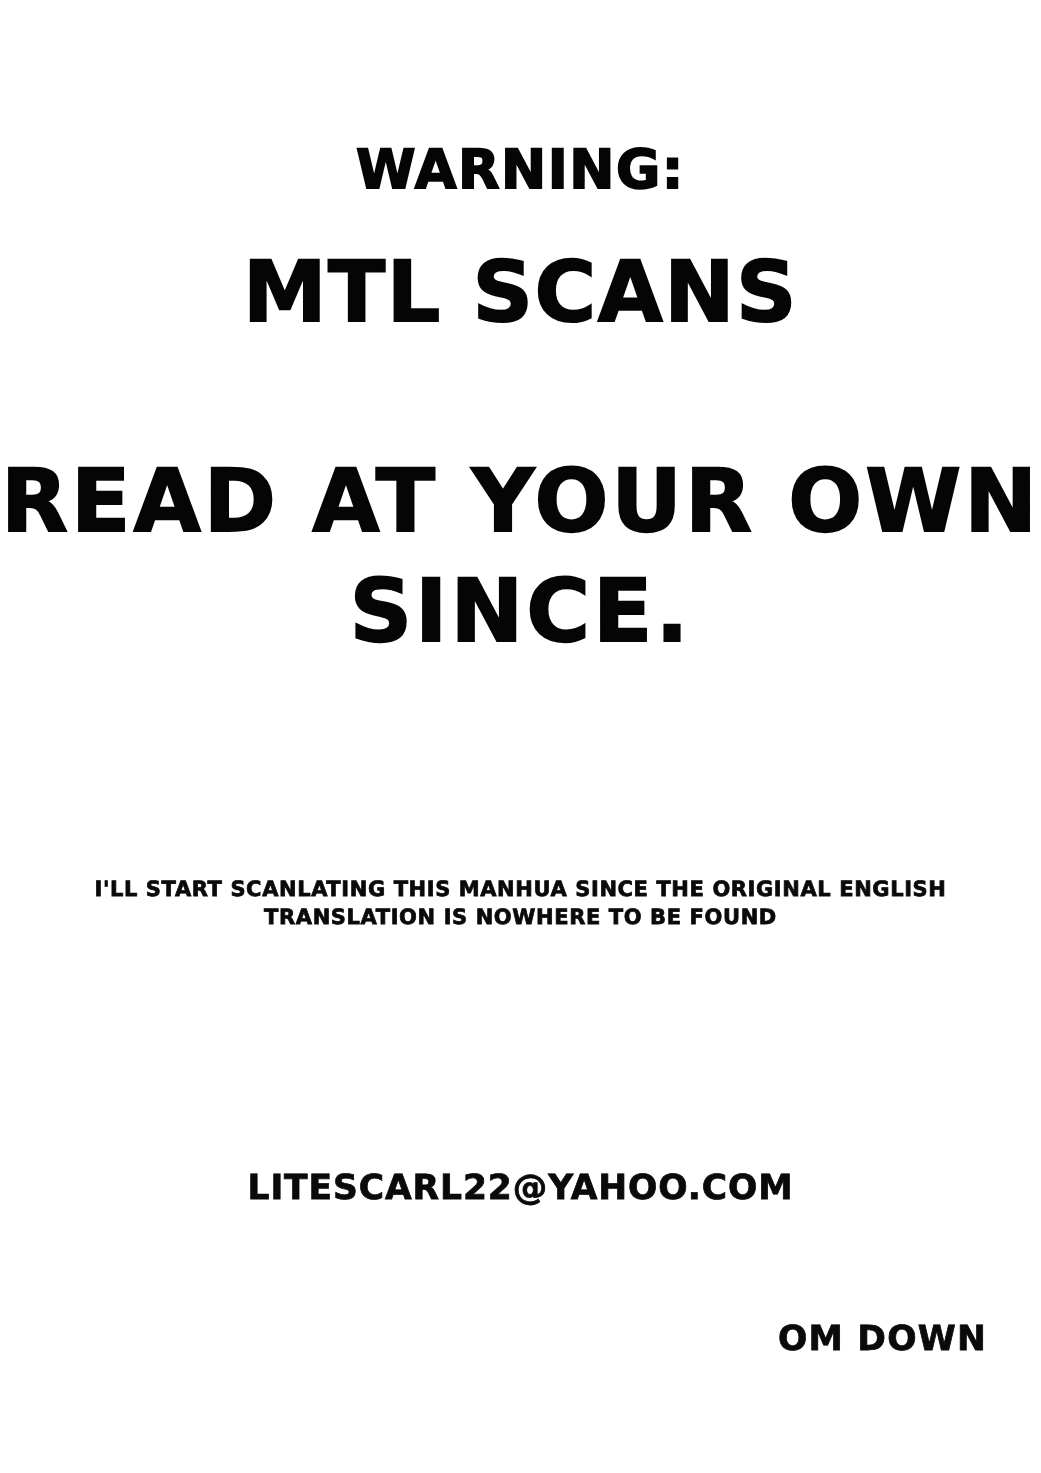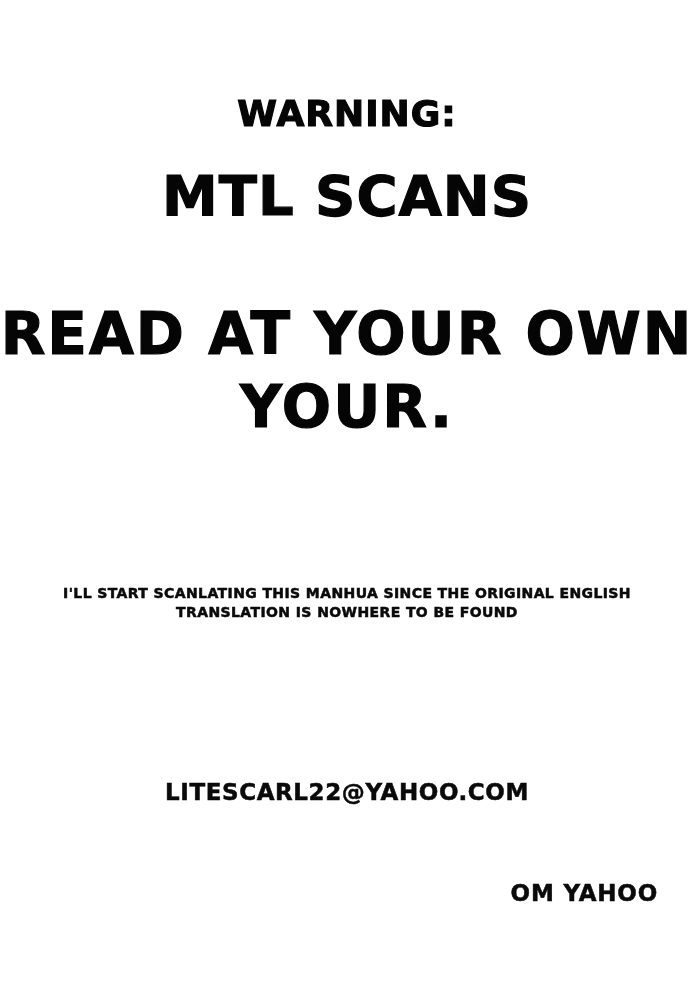--- a/index.html
+++ b/index.html
@@ -84,22 +84,22 @@
 <body>
 
 <div class="page">
 
   <div class="headline headline-1">WARNING:</div>
 
   <div class="headline headline-3">READ AT YOUR OWN</div>
 
   <div class="headline headline-2">MTL SCANS</div>
 
-  <div class="headline headline-4">YOUR.</div>
+  <div class="headline headline-4">SINCE.</div>
 
   <div class="body-block para-1">I'LL START SCANLATING THIS MANHUA SINCE THE ORIGINAL ENGLISH TRANSLATION IS NOWHERE TO BE FOUND</div>
 
 
   <div class="body-block email">LITESCARL22@YAHOO.COM</div>
 
-  <div class="signature">OM YAHOO</div>
+  <div class="signature">OM DOWN</div>
 
 </div>
 
 </body></html>

